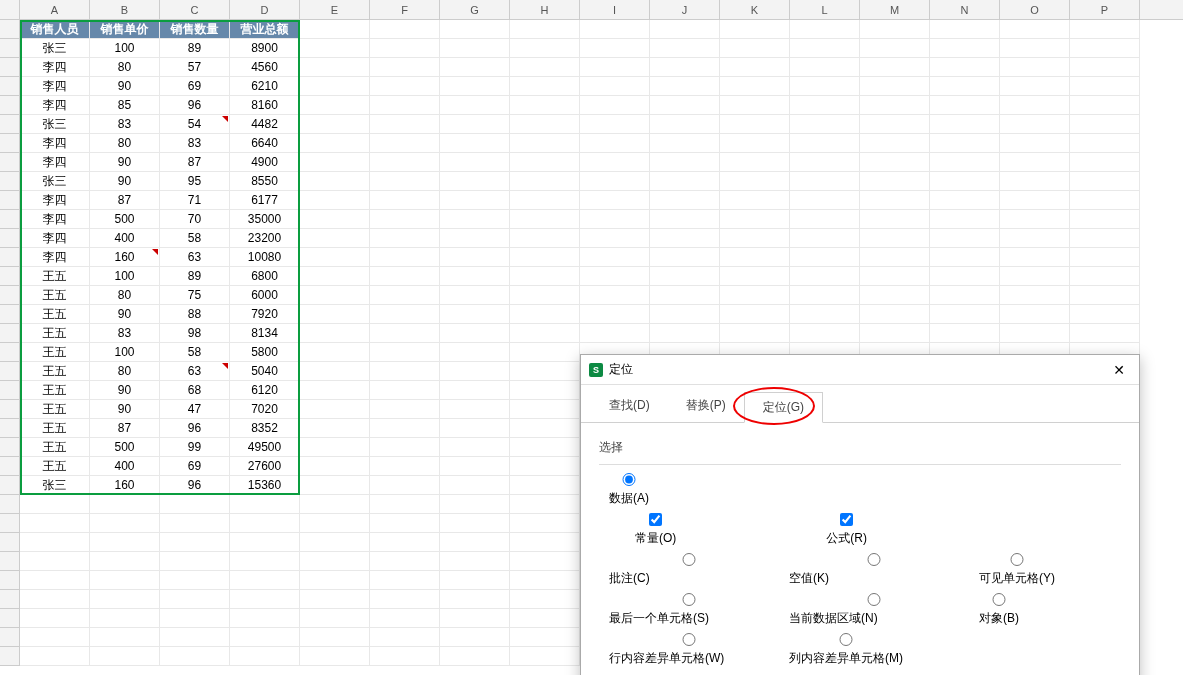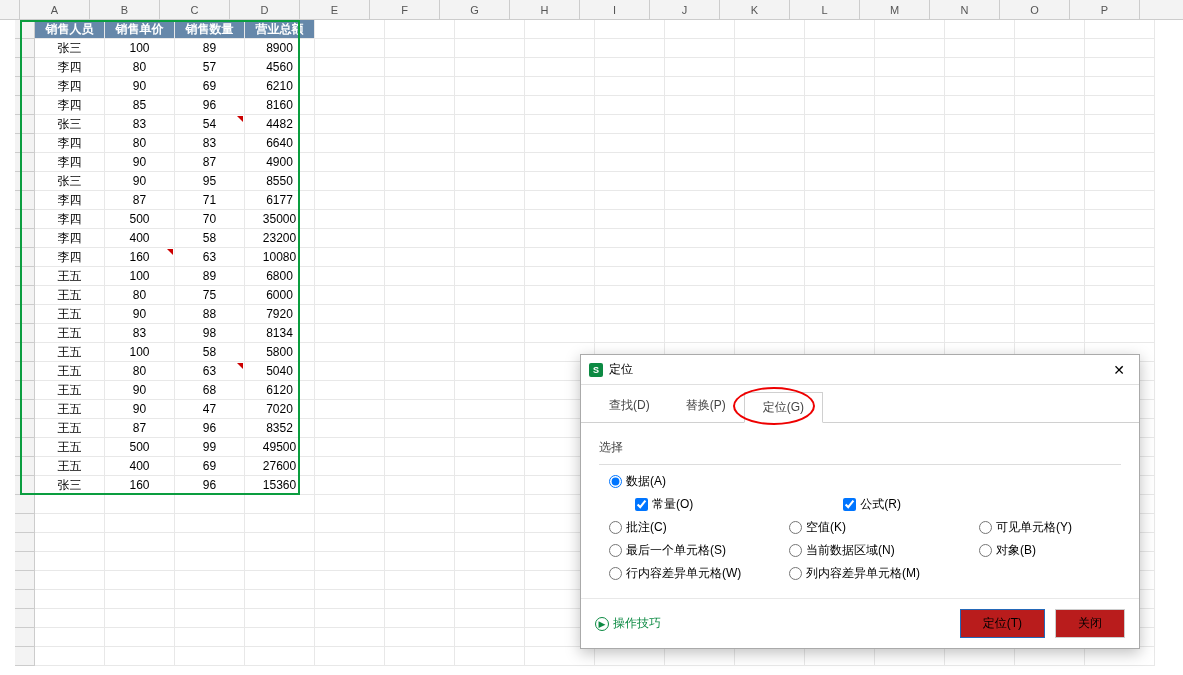--- a/index.html
+++ b/index.html
@@ -5,21 +5,21 @@
 * { box-sizing: border-box; margin: 0; padding: 0; font-family: "Microsoft YaHei", Arial, sans-serif; }
 body { background: #fff; width: 1183px; height: 675px; position: relative; overflow: hidden; font-size: 12px; }
 
 .grid { position: absolute; top: 0; left: 0; width: 100%; height: 100%; }
 .col-headers { display: flex; height: 20px; background: #f3f3f3; border-bottom: 1px solid #ccc; }
 .col-header { border-right: 1px solid #ccc; text-align: center; line-height: 20px; color: #555; font-size: 11px; }
 .col-header.row-head { width: 20px; }
 .col-a { width: 70px; } .col-b { width: 70px; } .col-c { width: 70px; } .col-d { width: 70px; }
 .col-other { width: 70px; }
 
-.rows { position: relative; margin-left: 15px; }
+.rows { position: relative; }
 .row { display: flex; height: 19px; }
 .cell { border-right: 1px solid #e8e8e8; border-bottom: 1px solid #e8e8e8; text-align: center; line-height: 18px; font-size: 12px; color: #000; }
 .row-head-cell { width: 20px; background: #f3f3f3; border-right: 1px solid #ccc; border-bottom: 1px solid #ccc; color: #555; font-size: 10px; }
 .header-cell { background: #6688aa; color: #fff; font-weight: bold; }
 .tbl-cell { background: #fff; }
 .red-tri { position: relative; }
 .red-tri::after { content: ""; position: absolute; top: 1px; right: 1px; border: 3px solid transparent; border-top-color: #c00; border-right-color: #c00; }
 
 .selection-border { position: absolute; top: 20px; left: 20px; width: 280px; height: 475px; border: 2px solid #0a9d3f; pointer-events: none; }
 
@@ -28,21 +28,21 @@
 .dlg-title .icon { width: 14px; height: 14px; background: #0c8a43; color: #fff; border-radius: 2px; font-size: 9px; font-weight: bold; text-align: center; line-height: 14px; margin-right: 6px; }
 .dlg-title .close { margin-left: auto; font-size: 14px; cursor: pointer; width: 24px; text-align: center; }
 .dlg-tabs { display: flex; border-bottom: 1px solid #d0d0d0; padding: 6px 10px 0 10px; }
 .dlg-tab { padding: 6px 18px; cursor: pointer; color: #444; }
 .dlg-tab.active { border: 1px solid #d0d0d0; border-bottom: 1px solid #fff; position: relative; top: 1px; background: #fff; }
 .marked { position: relative; }
 .marked::before { content: ""; position: absolute; left: -12px; top: -6px; width: 78px; height: 34px; border: 2px solid #e00; border-radius: 50%; pointer-events: none; }
 .dlg-body { padding: 10px 18px; }
 .section-label { color: #444; margin: 6px 0 8px 0; }
 .opt-row { display: flex; align-items: center; gap: 20px; margin: 6px 0 6px 10px; }
-.opt { display: flex; align-items: center; gap: 4px; }
+.opt { display: flex; gap: 4px; flex-direction: column; }
 .opt input { margin: 0; }
 .indent { margin-left: 36px; }
 .type-label { margin-right: 4px; }
 .dlg-foot { display: flex; align-items: center; padding: 10px 14px; border-top: 1px solid #e8e8e8; }
 .tips { color: #0c8a43; cursor: pointer; display: flex; align-items: center; gap: 4px; }
 .tips-icon { width: 14px; height: 14px; border: 1px solid #0c8a43; border-radius: 50%; display: inline-flex; align-items: center; justify-content: center; font-size: 9px; }
 .dlg-btns { margin-left: auto; display: flex; gap: 10px; }
 .btn { border: 1px solid #ccc; padding: 5px 22px; background: #b91c1c; cursor: pointer; font-size: 12px; }
 .btn.primary { border: 1px solid #2468b8; }
 </style>

